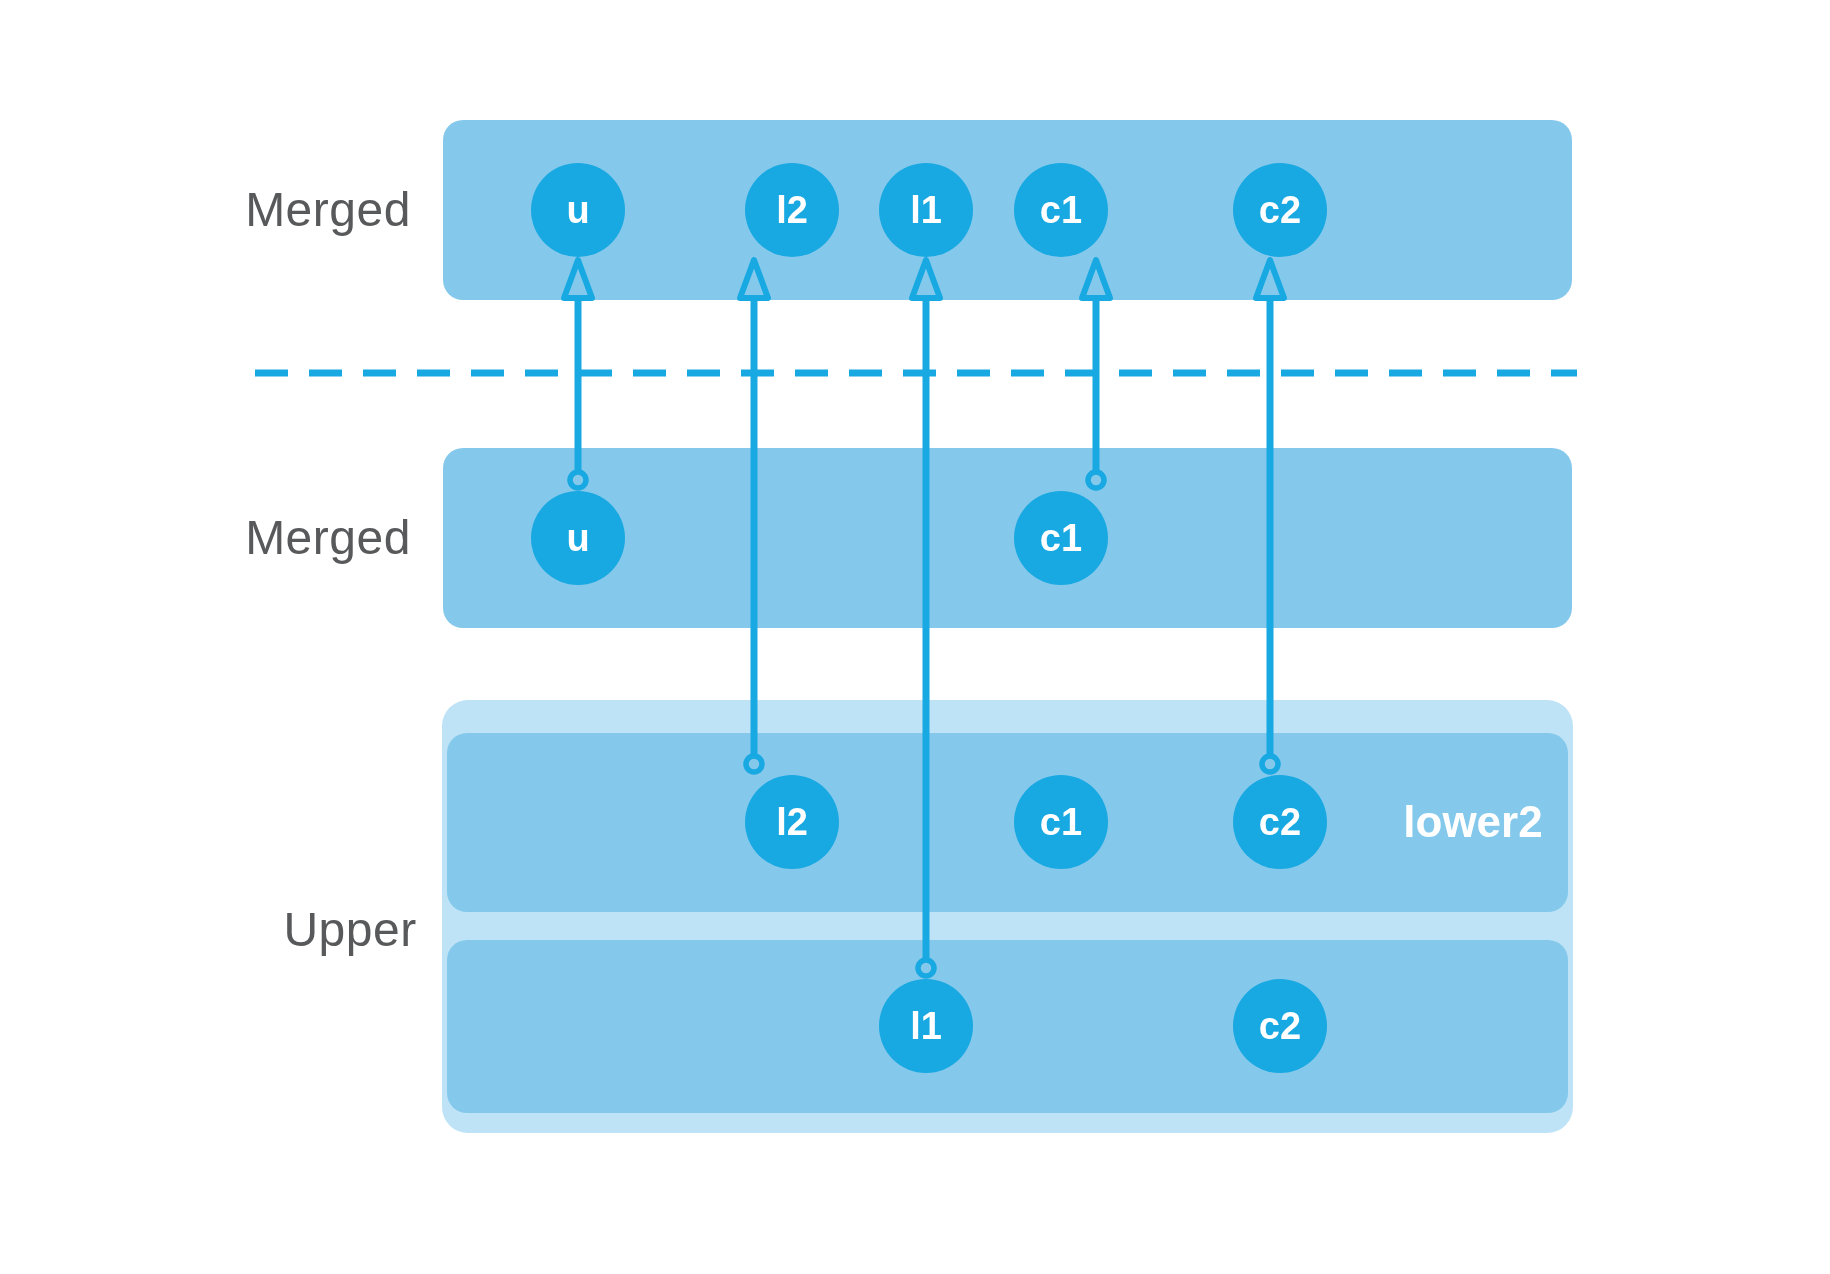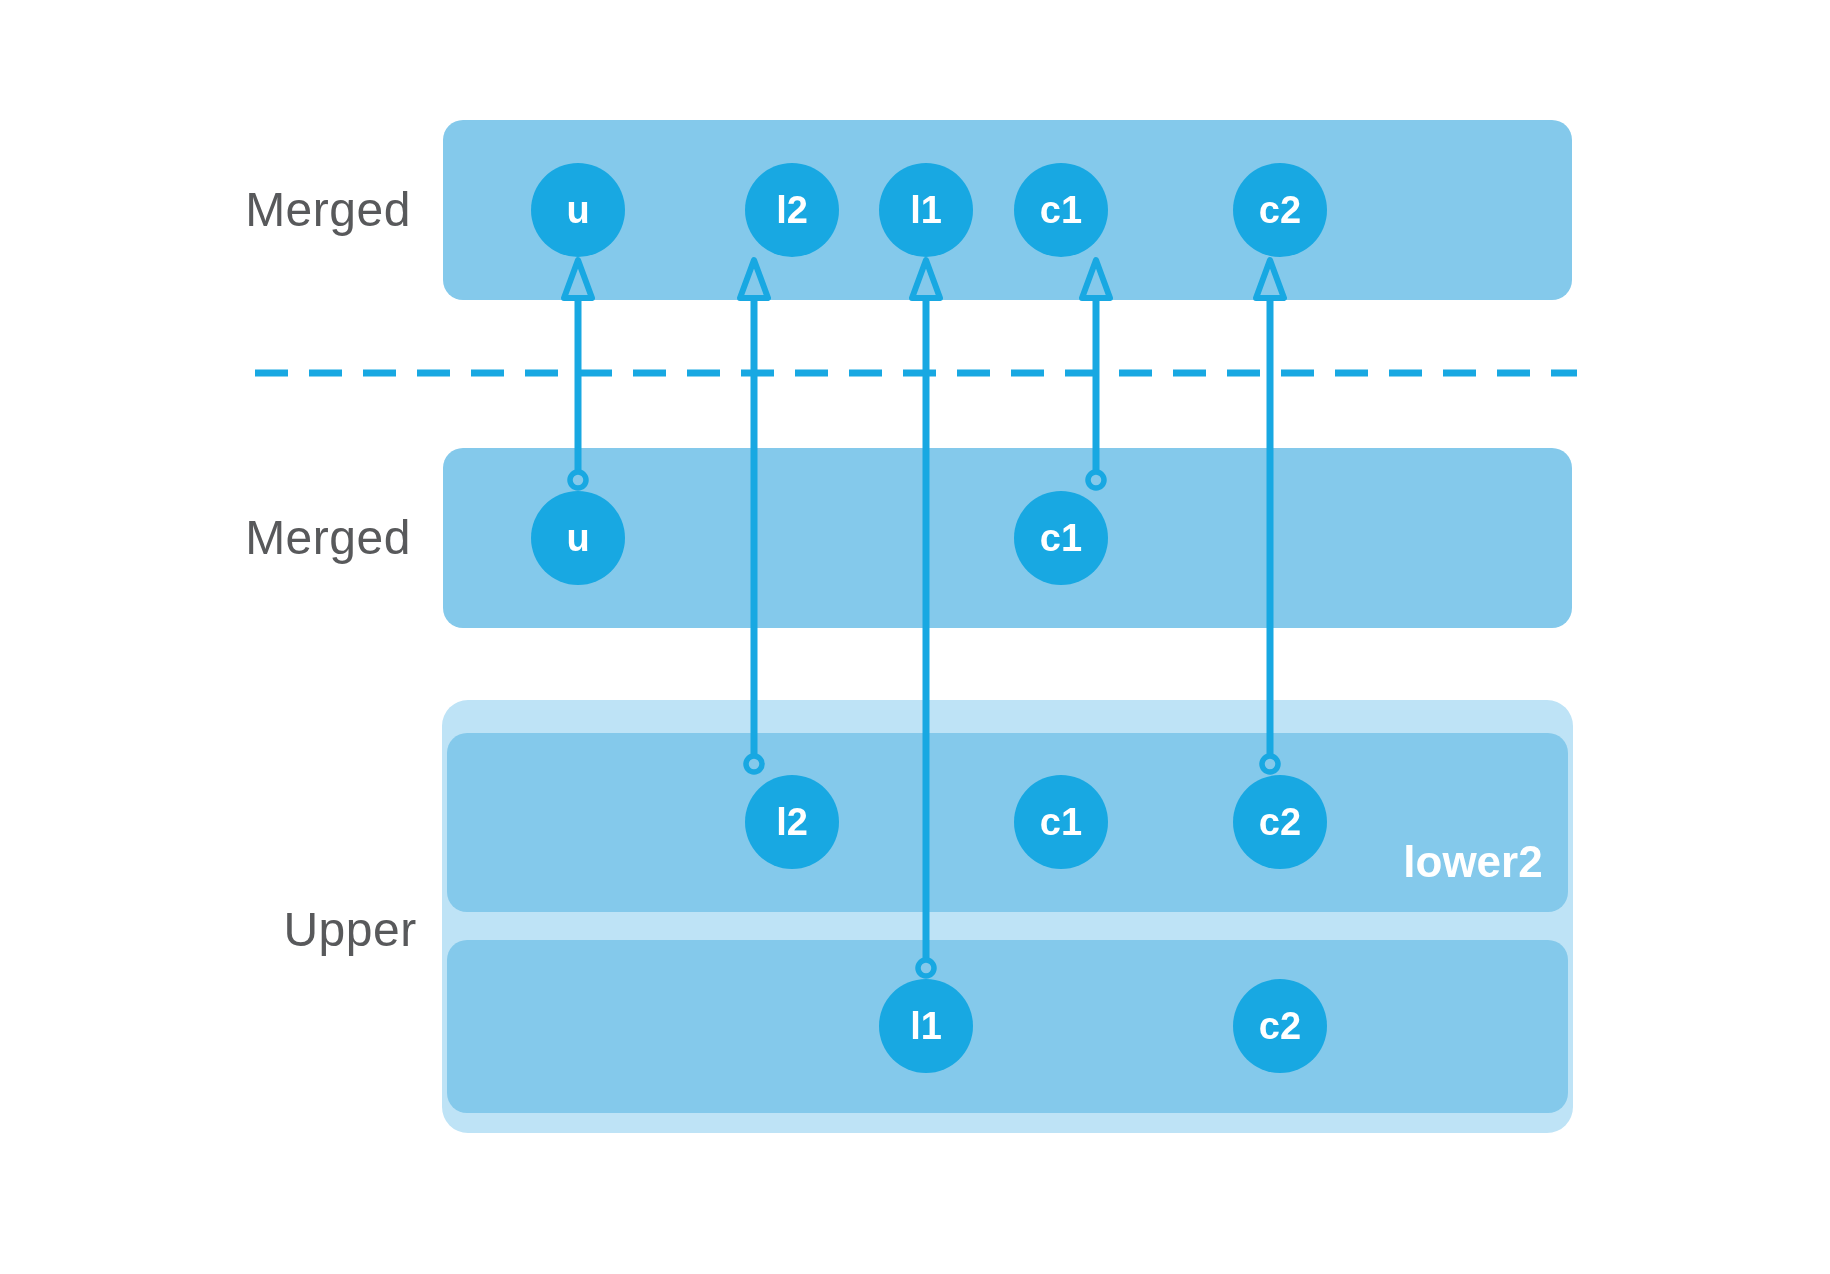--- a/index.html
+++ b/index.html
@@ -43,21 +43,21 @@
     text-align:center;font-size:48px;color:var(--label-gray);letter-spacing:0.5px;
   }
   .label-merged{left:228px;top:188px;}
   .label-upper{left:228px;top:516px;}
   .label-lower{left:250px;top:908px;}
 
   .sublayer-label{
     position:absolute;width:200px;height:52px;line-height:52px;
     text-align:center;font-size:44px;font-weight:bold;color:var(--node-text);
   }
-  .label-lower2{left:1373px;top:796px;margin-top:40px;}
+  .label-lower2{left:1373px;top:796px;}
   .label-lower1{left:1365px;top:1000px;}
 </style>
 </head>
 <body>
 
 <div class="canvas">
 
   <div class="band band-merged"></div>
   <div class="band band-upper"></div>
   <div class="lower-outer"></div>

